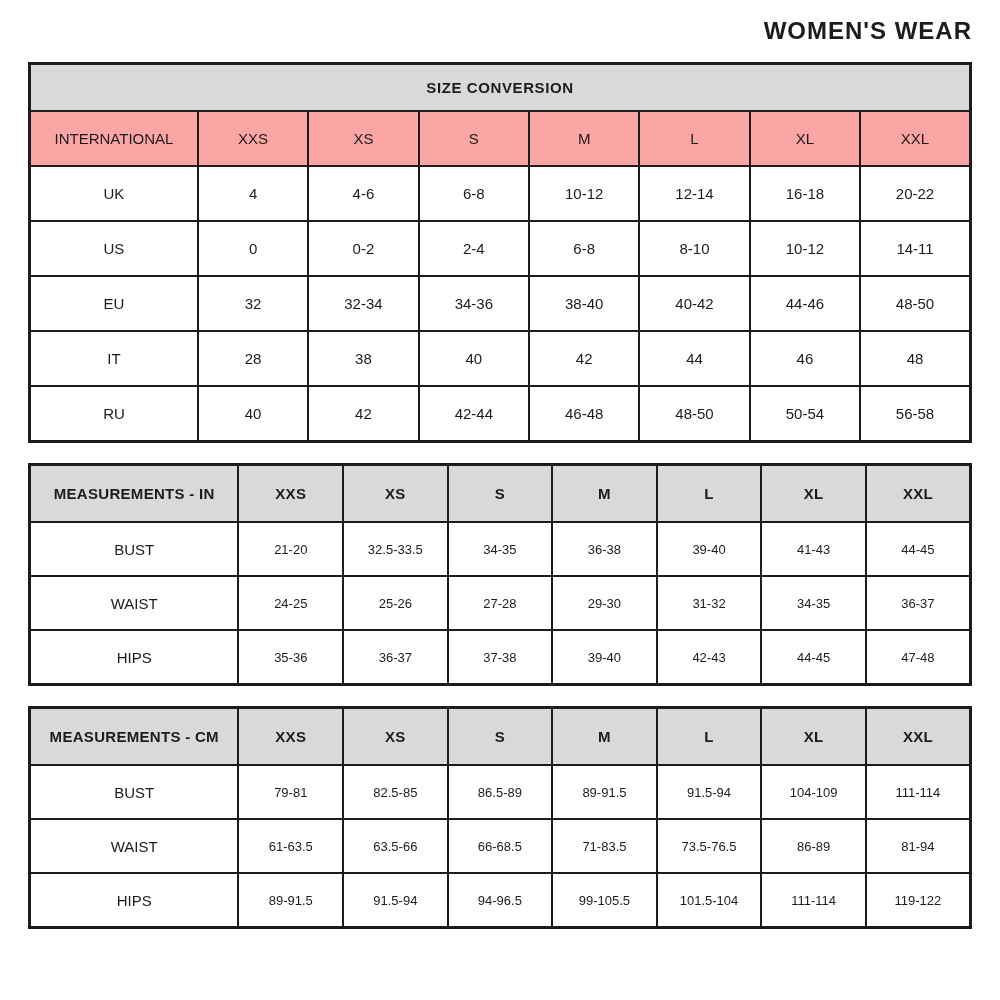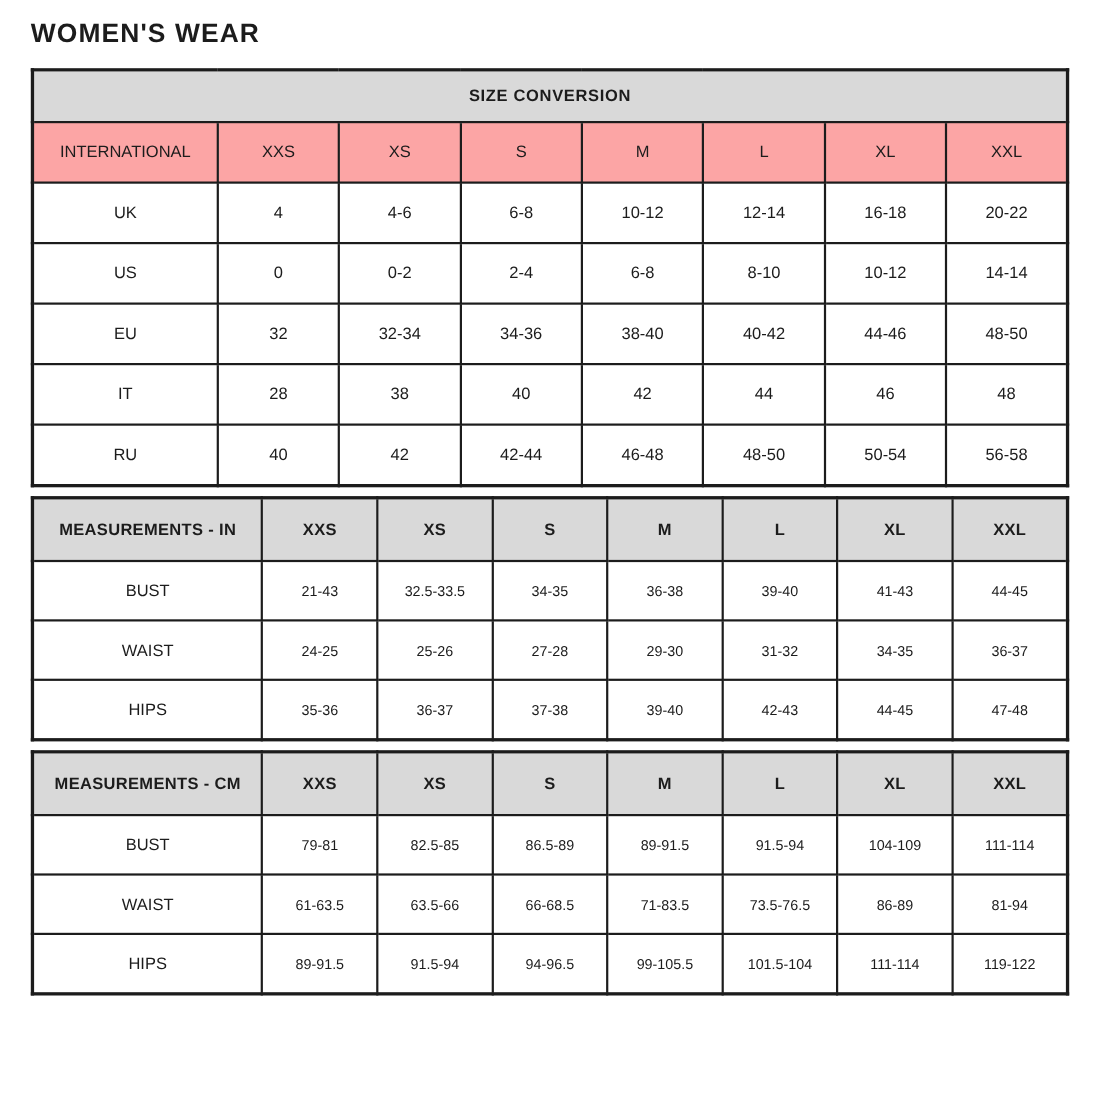--- a/index.html
+++ b/index.html
@@ -15,32 +15,32 @@
     width:1000px;
     height:1000px;
     box-sizing:border-box;
   }
   .page{
     width:944px;
     margin:0 auto;
     padding-top:13px;
   }
   h1{
-    text-align:left;
+    text-align:right;
     font-size:24px;
     font-weight:700;
     letter-spacing:1px;
     margin:4px 0 17px 0;
   }
   table{
     border-collapse:collapse;
     width:100%;
     table-layout:fixed;
     border:3px solid var(--border);
-    margin-bottom:8px;
+    margin-bottom:20px;
   }
   th,td{
     border:2px solid var(--border);
     text-align:center;
     vertical-align:middle;
     padding:0 2px;
     overflow:hidden;
   }
   
   .t1 .banner-row th{
@@ -122,21 +122,21 @@
           <td>20-22</td>
         </tr>
         <tr>
           <td class="rowlabel">US</td>
           <td>0</td>
           <td>0-2</td>
           <td>2-4</td>
           <td>6-8</td>
           <td>8-10</td>
           <td>10-12</td>
-          <td>14-14</td>
+          <td>14-11</td>
         </tr>
         <tr>
           <td class="rowlabel">EU</td>
           <td>32</td>
           <td>32-34</td>
           <td>34-36</td>
           <td>38-40</td>
           <td>40-42</td>
           <td>44-46</td>
           <td>48-50</td>
@@ -177,21 +177,21 @@
           <th>S</th>
           <th>M</th>
           <th>L</th>
           <th>XL</th>
           <th>XXL</th>
         </tr>
       </thead>
     <tbody>
         <tr>
           <td class="rowlabel">BUST</td>
-          <td>21-43</td>
+          <td>21-20</td>
           <td>32.5-33.5</td>
           <td>34-35</td>
           <td>36-38</td>
           <td>39-40</td>
           <td>41-43</td>
           <td>44-45</td>
         </tr>
         <tr>
           <td class="rowlabel">WAIST</td>
           <td>24-25</td>

